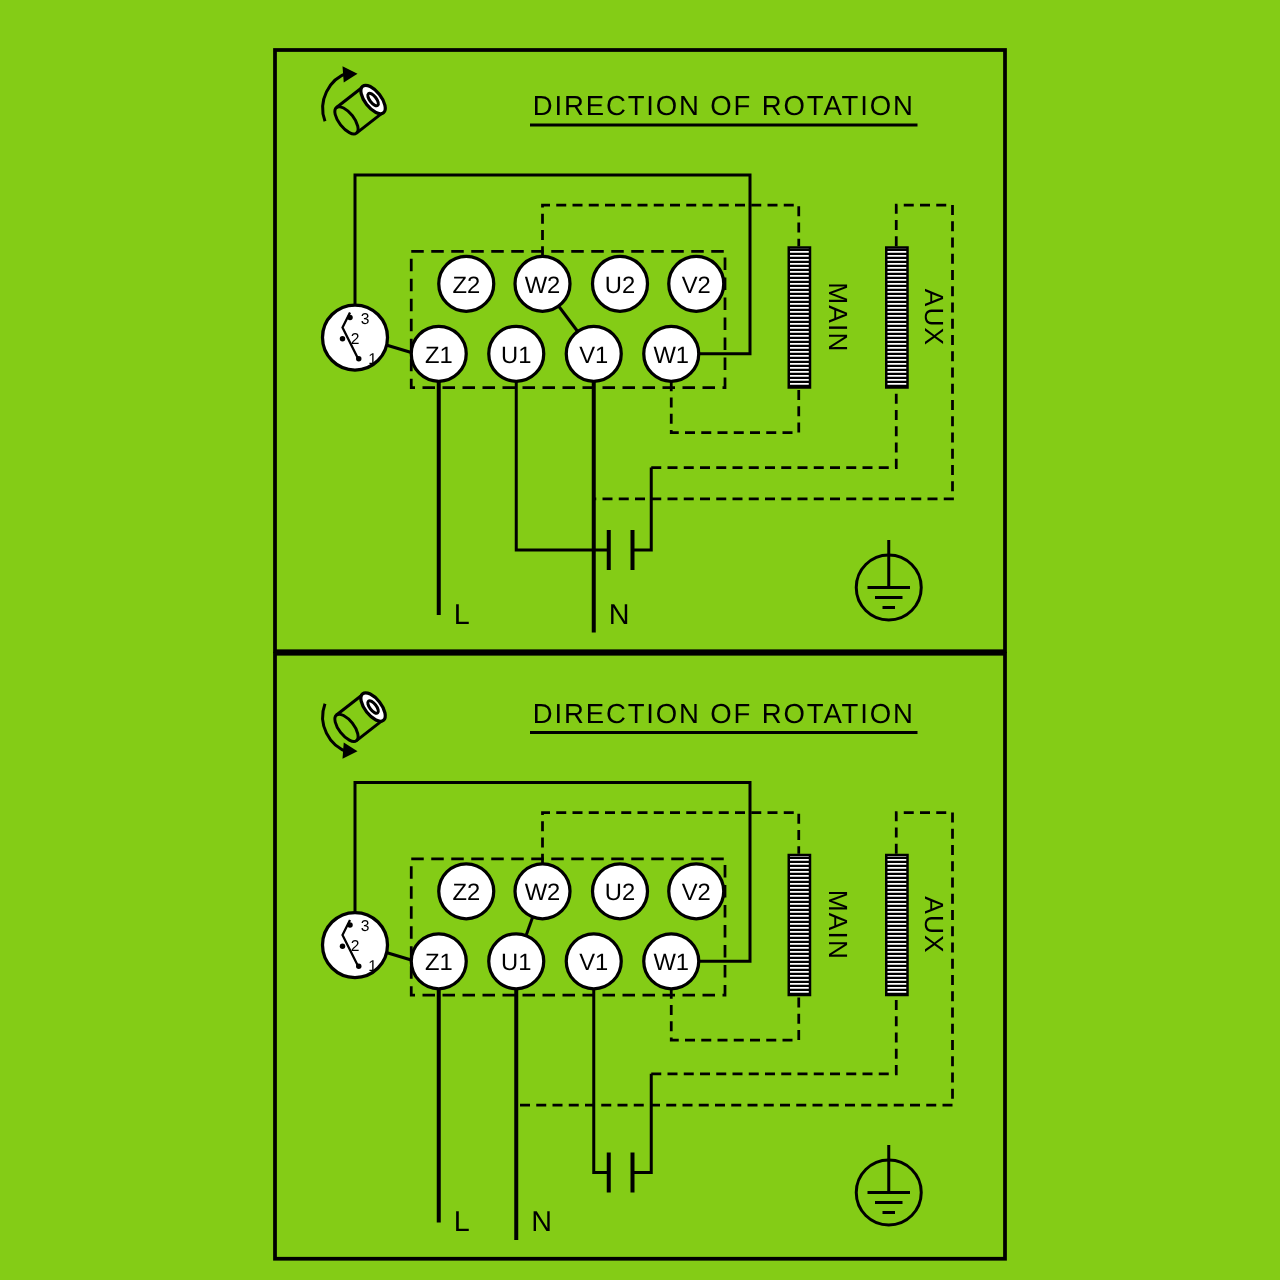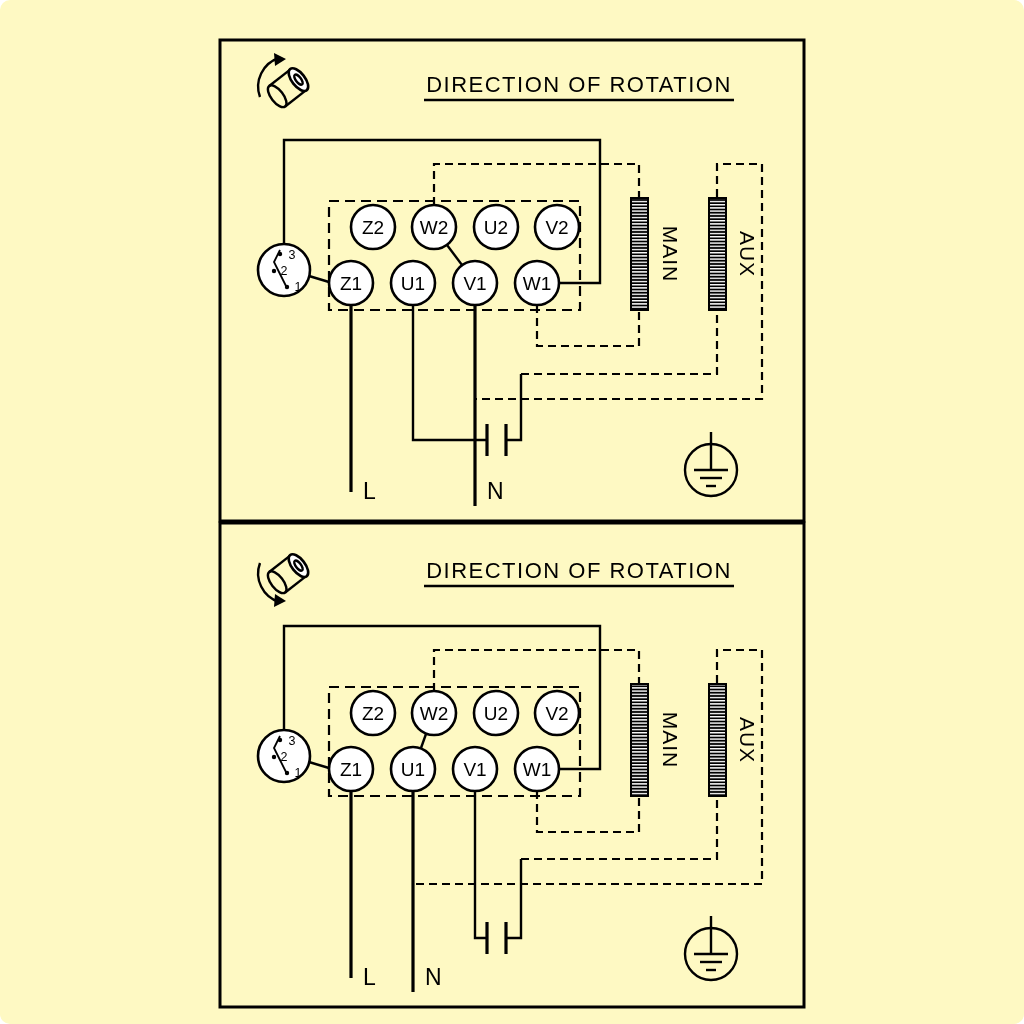--- a/index.html
+++ b/index.html
@@ -1,16 +1,16 @@
 <!DOCTYPE html>
 <html><head>
 <meta charset="utf-8">
 <style>
   html,body{margin:0;padding:0;background:#ffffff;}
-  .stage{position:relative;width:1024px;height:1024px;background:#fef9c3;overflow:hidden;border-radius:10px;}
+  .stage{position:relative;width:1024px;height:1024px;background:#84cc16;overflow:hidden;}
   svg{display:block;}
   svg text{font-family:"Liberation Sans",sans-serif;fill:#000;}
   .border{stroke:#000;stroke-width:3;fill:none;}
   .w{stroke:#000;stroke-width:2.4;fill:none;}
   .wt{stroke:#000;stroke-width:3.2;fill:none;}
   .wd{stroke:#000;stroke-width:2.2;fill:none;stroke-dasharray:8 5;}
   .box{stroke:#000;stroke-width:2.2;fill:none;stroke-dasharray:10 6;}
   .term{stroke:#000;stroke-width:2.6;fill:#fff;}
   .blk{stroke:#000;stroke-width:2;}
   .thin{stroke:#000;stroke-width:1.8;fill:none;}

